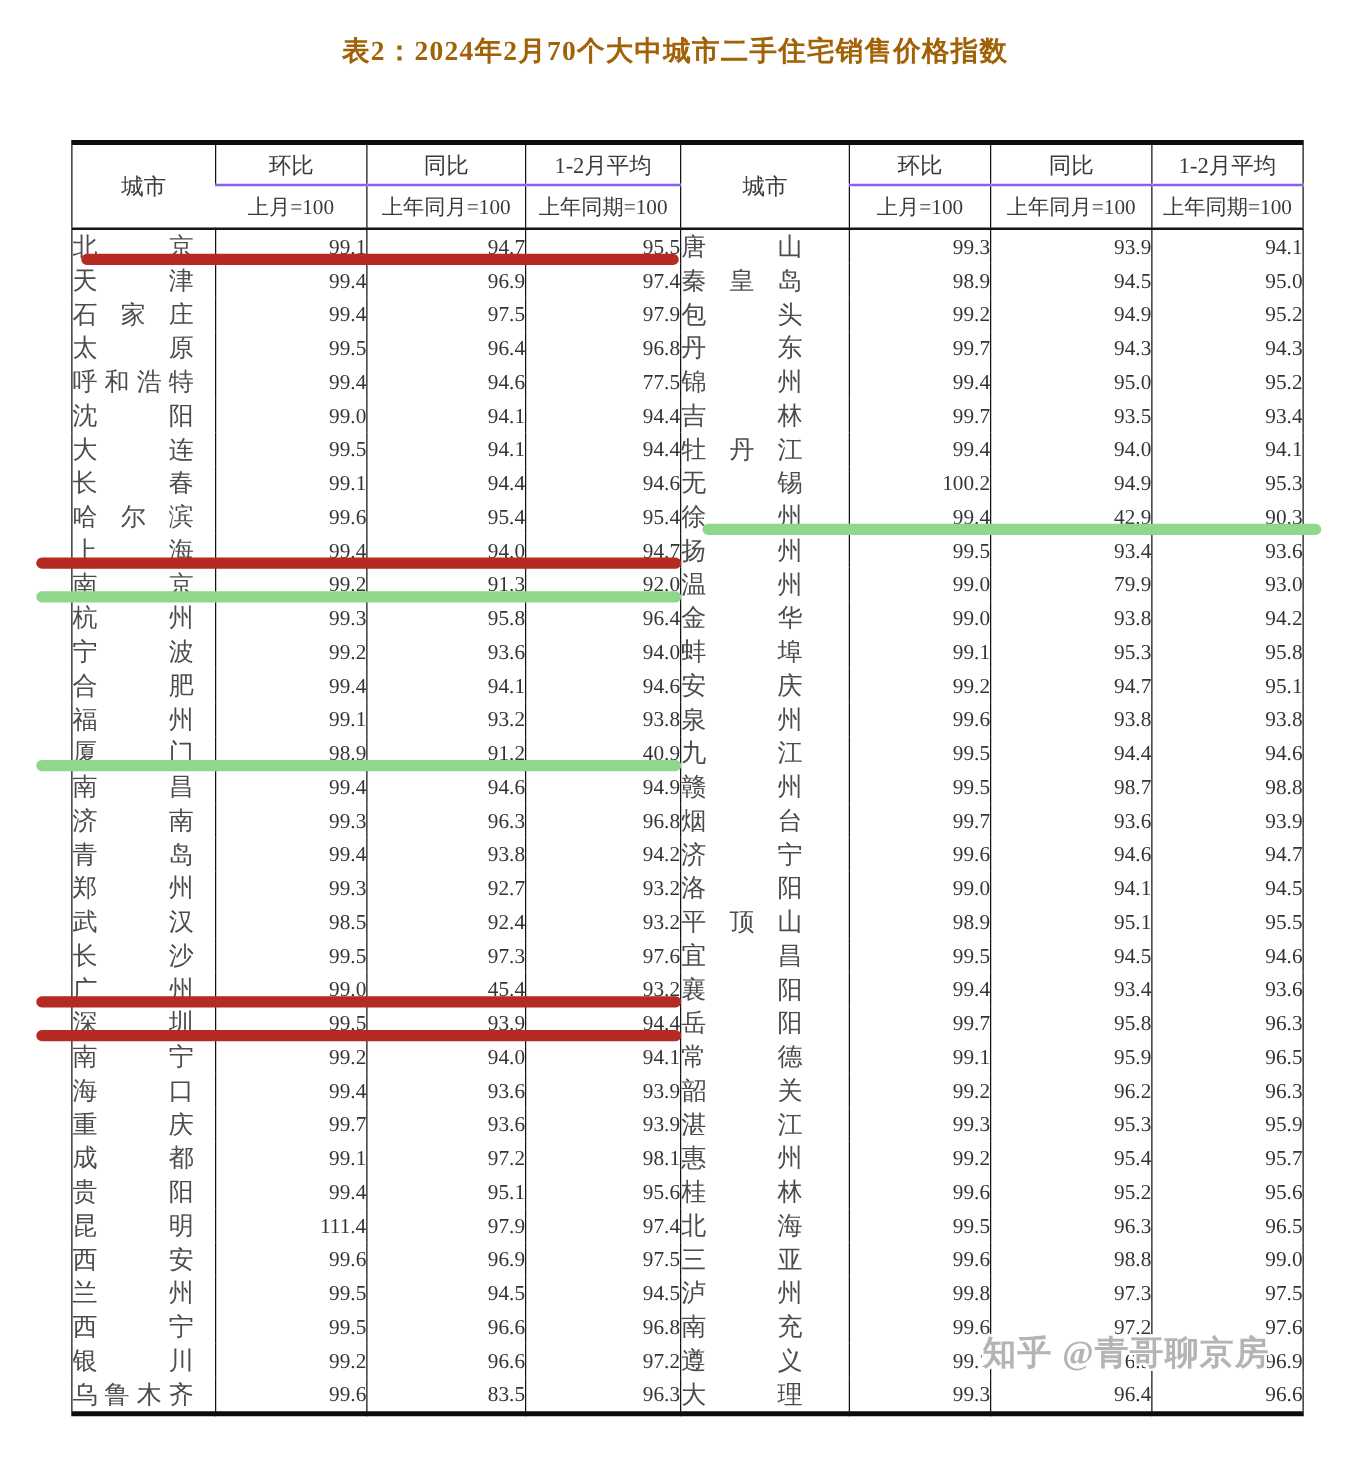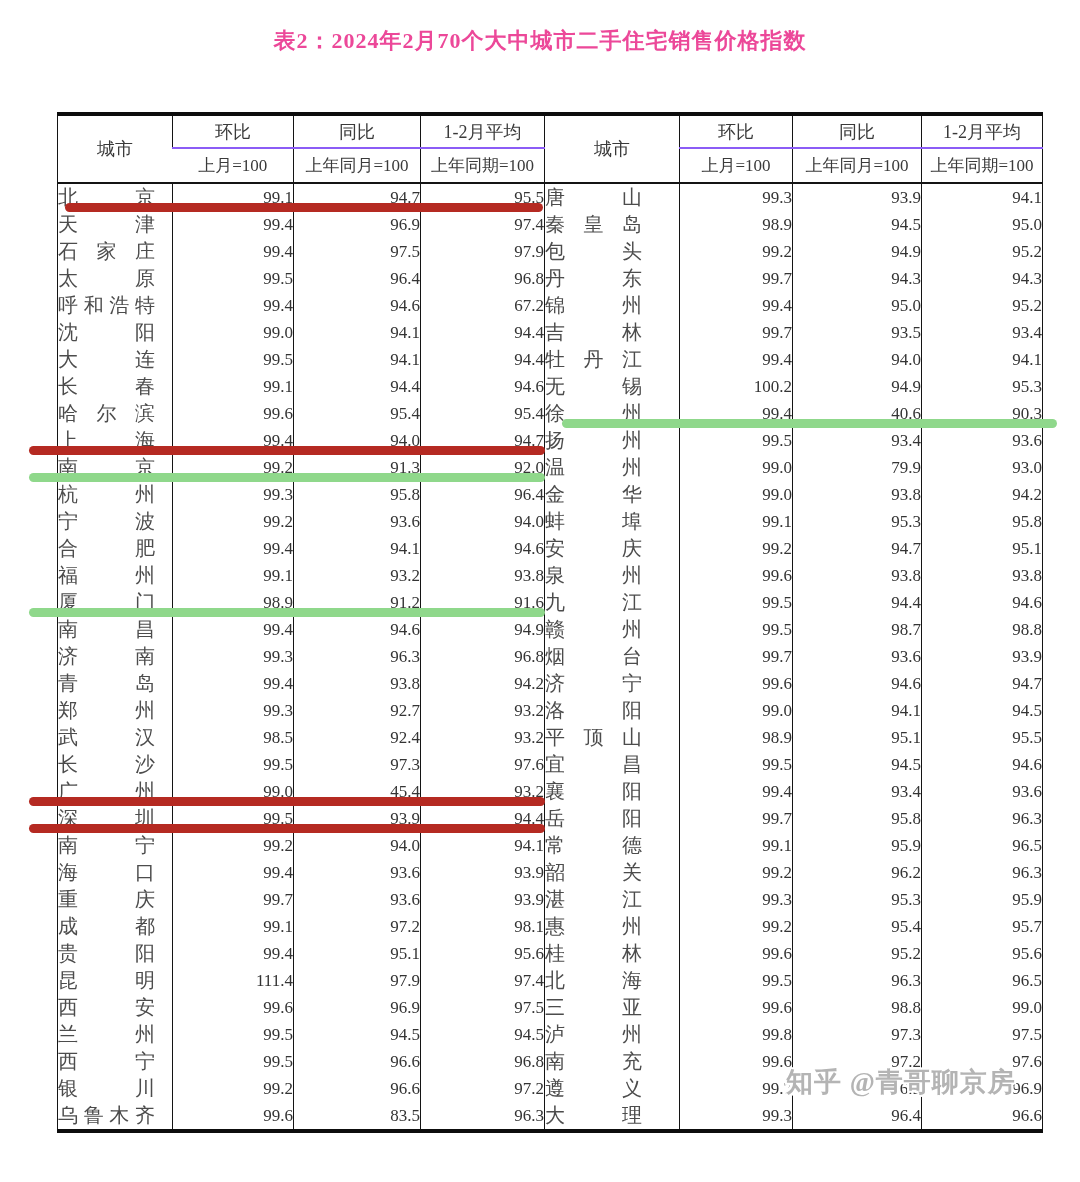--- a/index.html
+++ b/index.html
@@ -6,21 +6,21 @@
   #screen{
     position:relative;
     width:1080px;height:1182px;
     background:#ffffff;
     overflow:hidden;
     font-family:"Liberation Serif","DejaVu Serif",serif;
   }
   .page-title{
     position:absolute;left:0;top:26px;width:1080px;
     text-align:center;
-    font-size:22px;font-weight:bold;color:#ec4899;
+    font-size:22px;font-weight:bold;color:#a16207;
     letter-spacing:1px;
   }
   .table-wrap{
     position:absolute;left:57px;top:112px;width:871px;
   }
   table.idx{
     border-collapse:collapse;
     table-layout:fixed;
     width:985px;
     border-left:1px solid #141414;
@@ -174,21 +174,21 @@
           </tr>
           <tr>
             <td class="city"><span class="city-spread">
                 <span>呼</span>
                 <span>和</span>
                 <span>浩</span>
                 <span>特</span>
               </span></td>
             <td class="num">99.4</td>
             <td class="num">94.6</td>
-            <td class="num">67.2</td>
+            <td class="num">77.5</td>
             <td class="city"><span class="city-spread">
                 <span>锦</span>
                 <span>州</span>
               </span></td>
             <td class="num">99.4</td>
             <td class="num">95.0</td>
             <td class="num">95.2</td>
           </tr>
           <tr>
             <td class="city"><span class="city-spread">
@@ -246,21 +246,21 @@
                 <span>滨</span>
               </span></td>
             <td class="num">99.6</td>
             <td class="num">95.4</td>
             <td class="num">95.4</td>
             <td class="city"><span class="city-spread">
                 <span>徐</span>
                 <span>州</span>
               </span></td>
             <td class="num">99.4</td>
-            <td class="num">40.6</td>
+            <td class="num">42.9</td>
             <td class="num">90.3</td>
           </tr>
           <tr>
             <td class="city"><span class="city-spread">
                 <span>上</span>
                 <span>海</span>
               </span></td>
             <td class="num">99.4</td>
             <td class="num">94.0</td>
             <td class="num">94.7</td>
@@ -352,21 +352,21 @@
             <td class="num">93.8</td>
             <td class="num">93.8</td>
           </tr>
           <tr>
             <td class="city"><span class="city-spread">
                 <span>厦</span>
                 <span>门</span>
               </span></td>
             <td class="num">98.9</td>
             <td class="num">91.2</td>
-            <td class="num">91.6</td>
+            <td class="num">40.9</td>
             <td class="city"><span class="city-spread">
                 <span>九</span>
                 <span>江</span>
               </span></td>
             <td class="num">99.5</td>
             <td class="num">94.4</td>
             <td class="num">94.6</td>
           </tr>
           <tr>
             <td class="city"><span class="city-spread">

